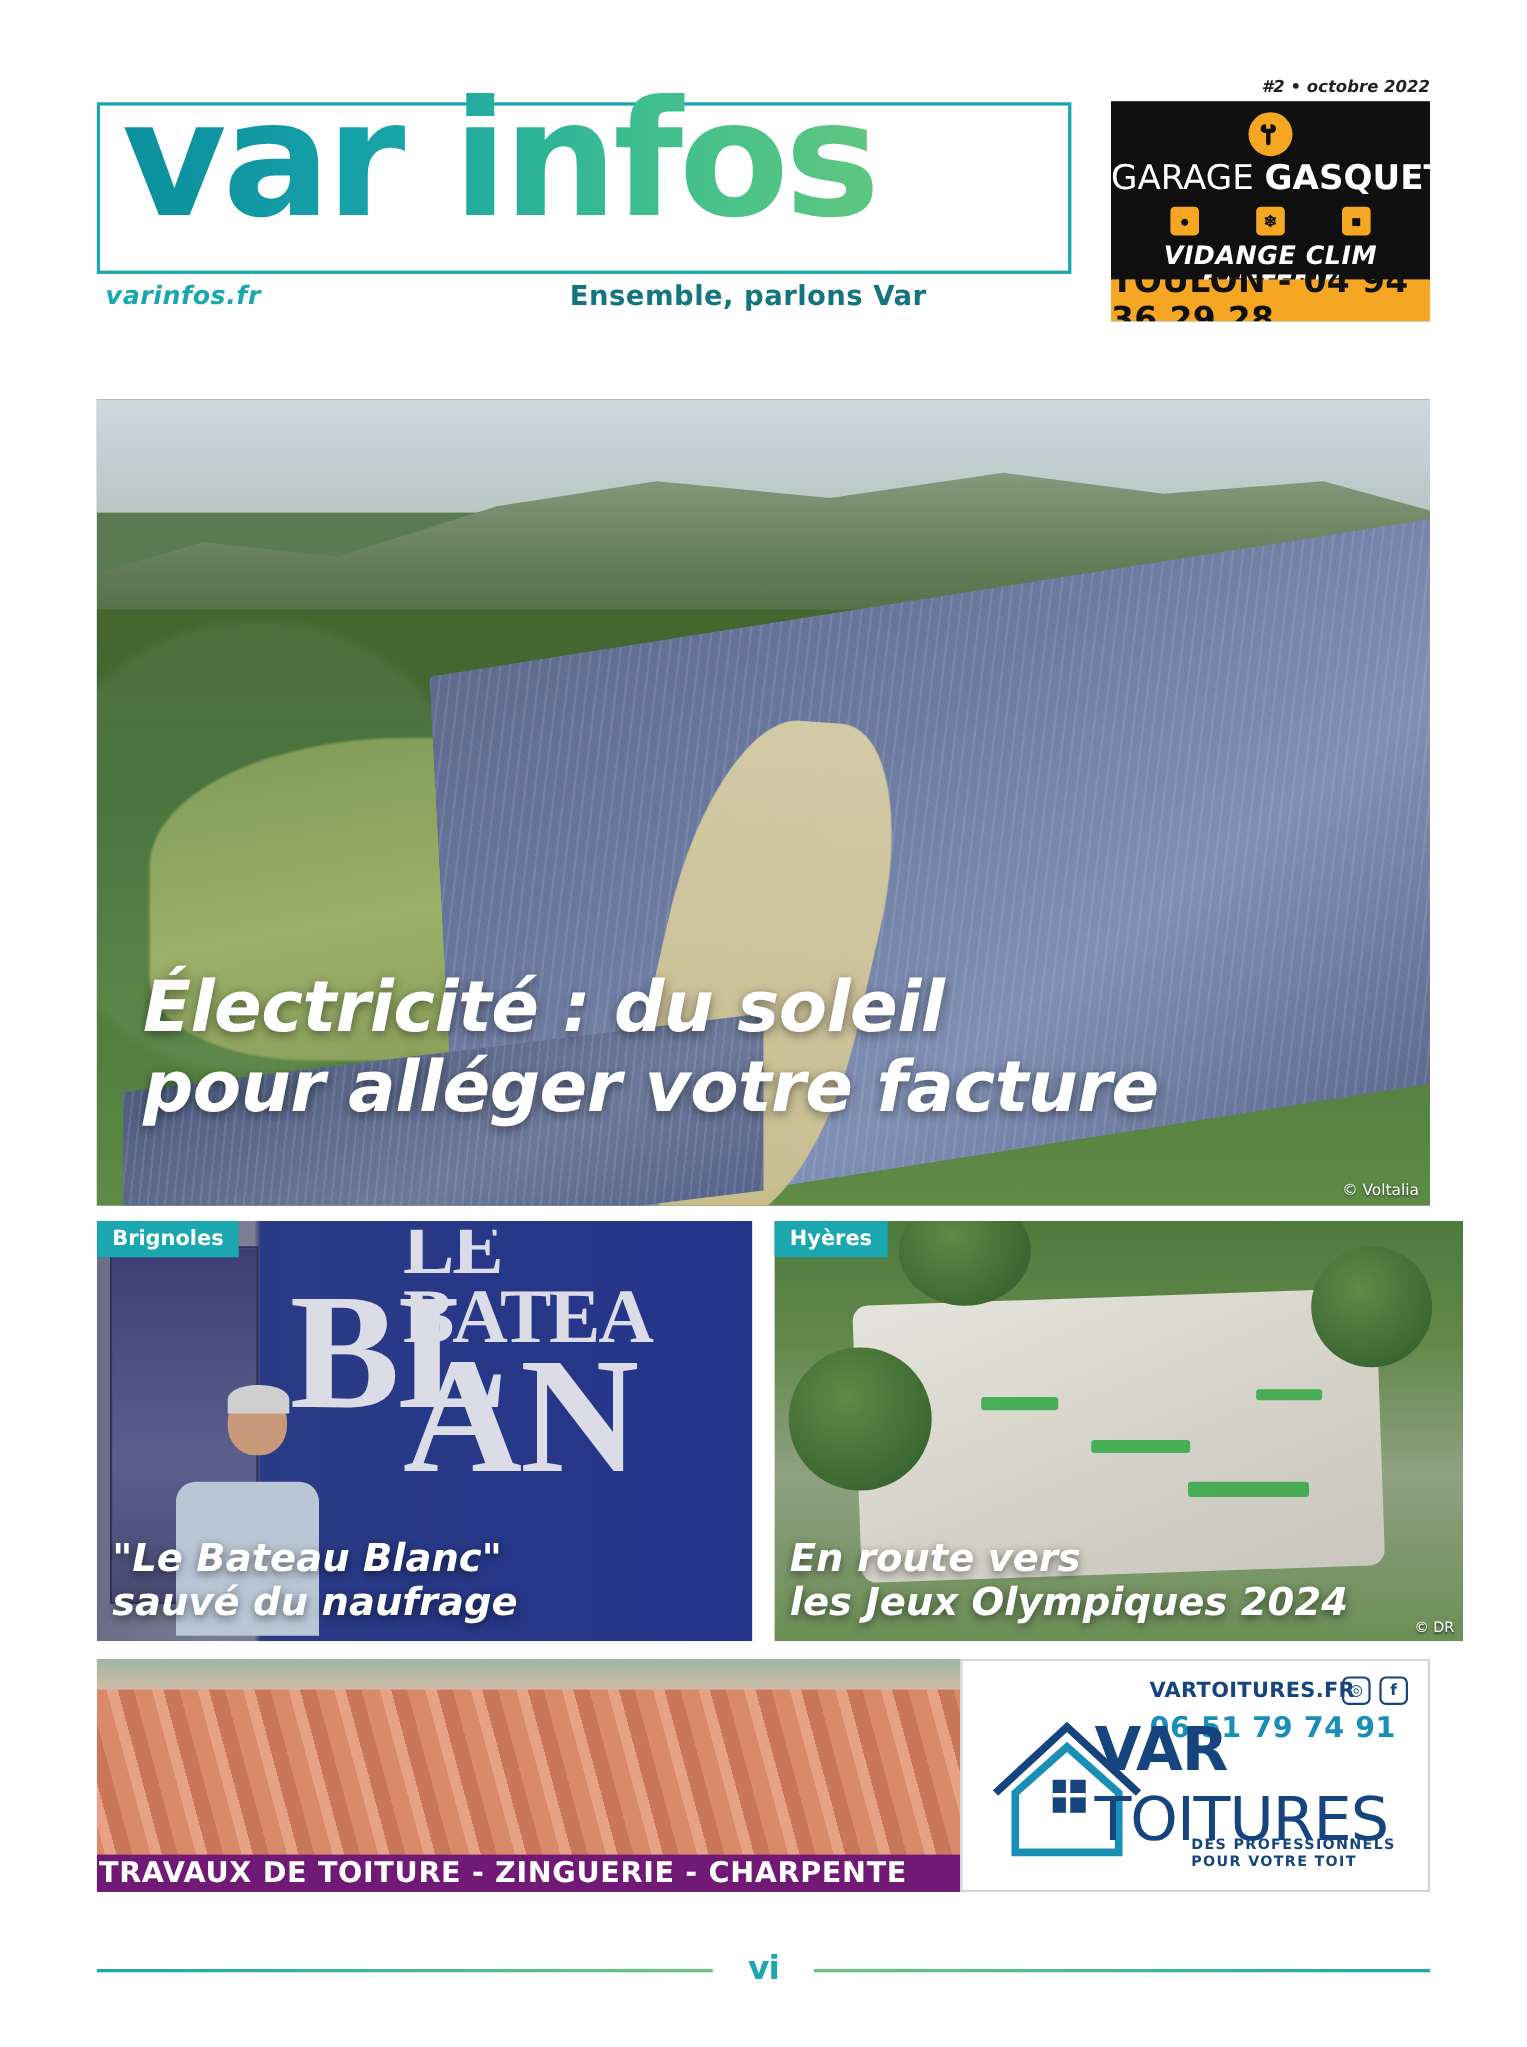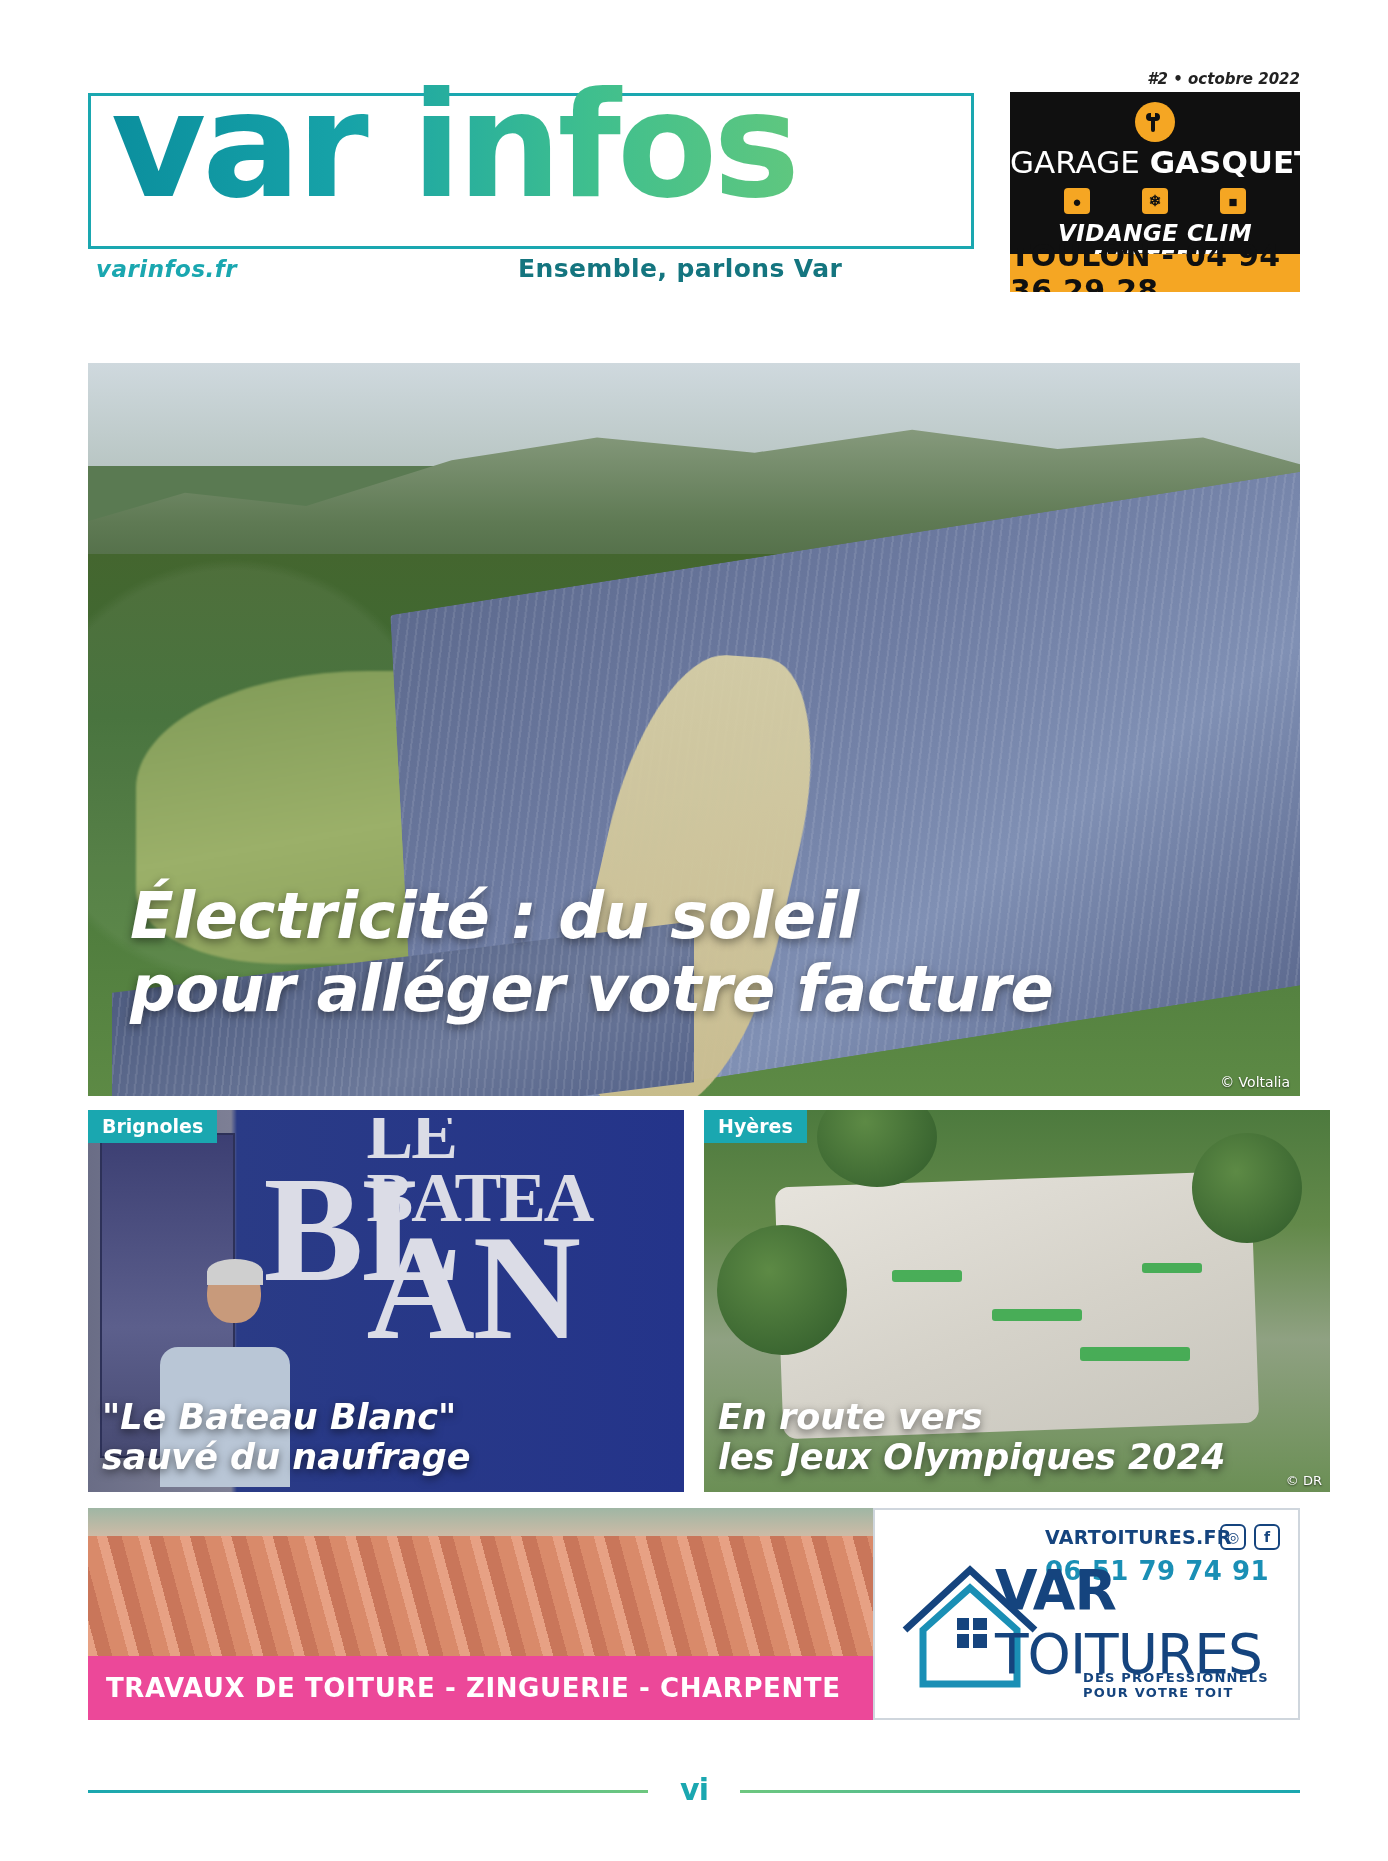--- a/index.html
+++ b/index.html
@@ -397,26 +397,26 @@
       linear-gradient(180deg,#e3a184,#c2745a);
   }
   .roof-sky {
     position: absolute;
     left: 0; top: 0; width: 785px; height: 28px;
     background: linear-gradient(180deg,#9fb6a4 0%, #cdbba6 100%);
   }
   .roof-band {
     position: absolute;
     left: 0; bottom: 0;
-    width: 785px; height: 64px;
-    background: #ec4899;
+    width: 785px; height: 34px;
+    background: #701a75;
     color: #fff;
     display: flex;
     align-items: center;
-    padding-left: 18px;
+    padding-left: 2px;
     box-sizing: border-box;
     font-family: "DejaVu Sans", sans-serif;
     font-weight: bold;
     font-size: 26px;
     letter-spacing: 0.6px;
   }
   .vt-panel {
     position: absolute;
     right: 0; top: 0;
     width: 427px; height: 212px;

